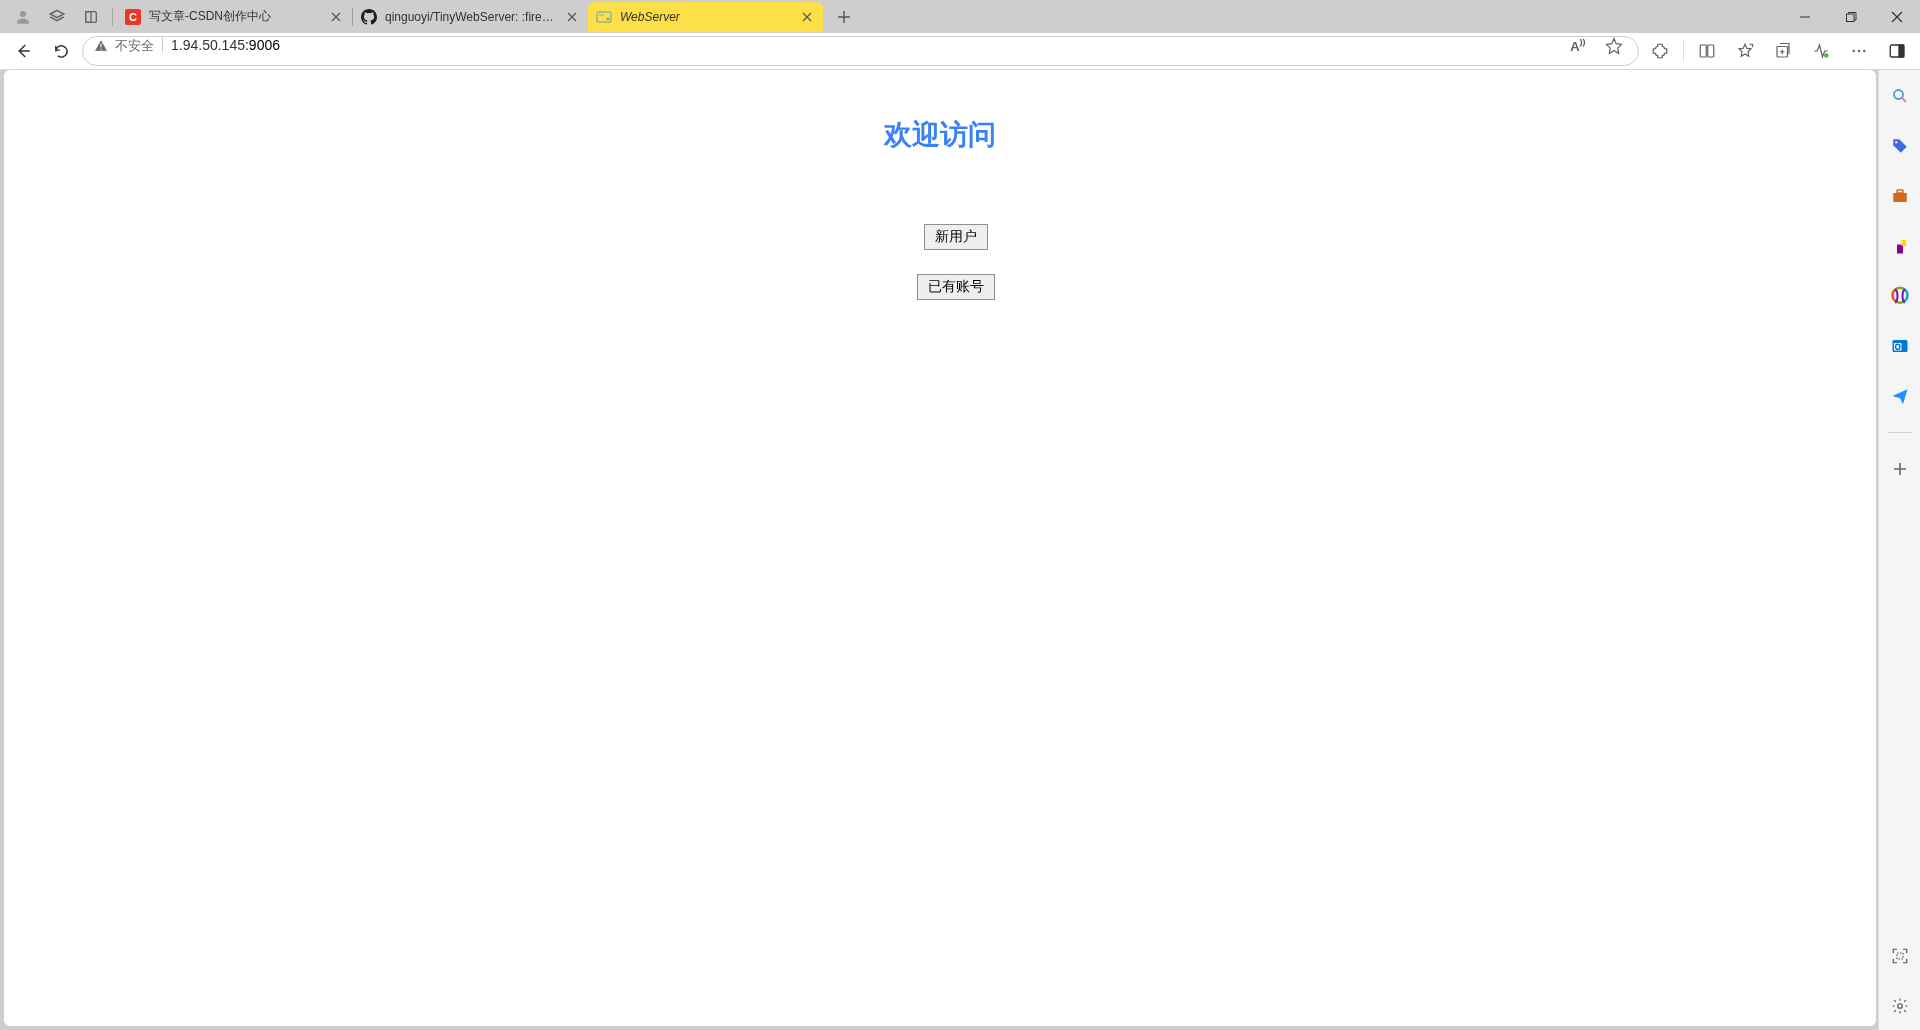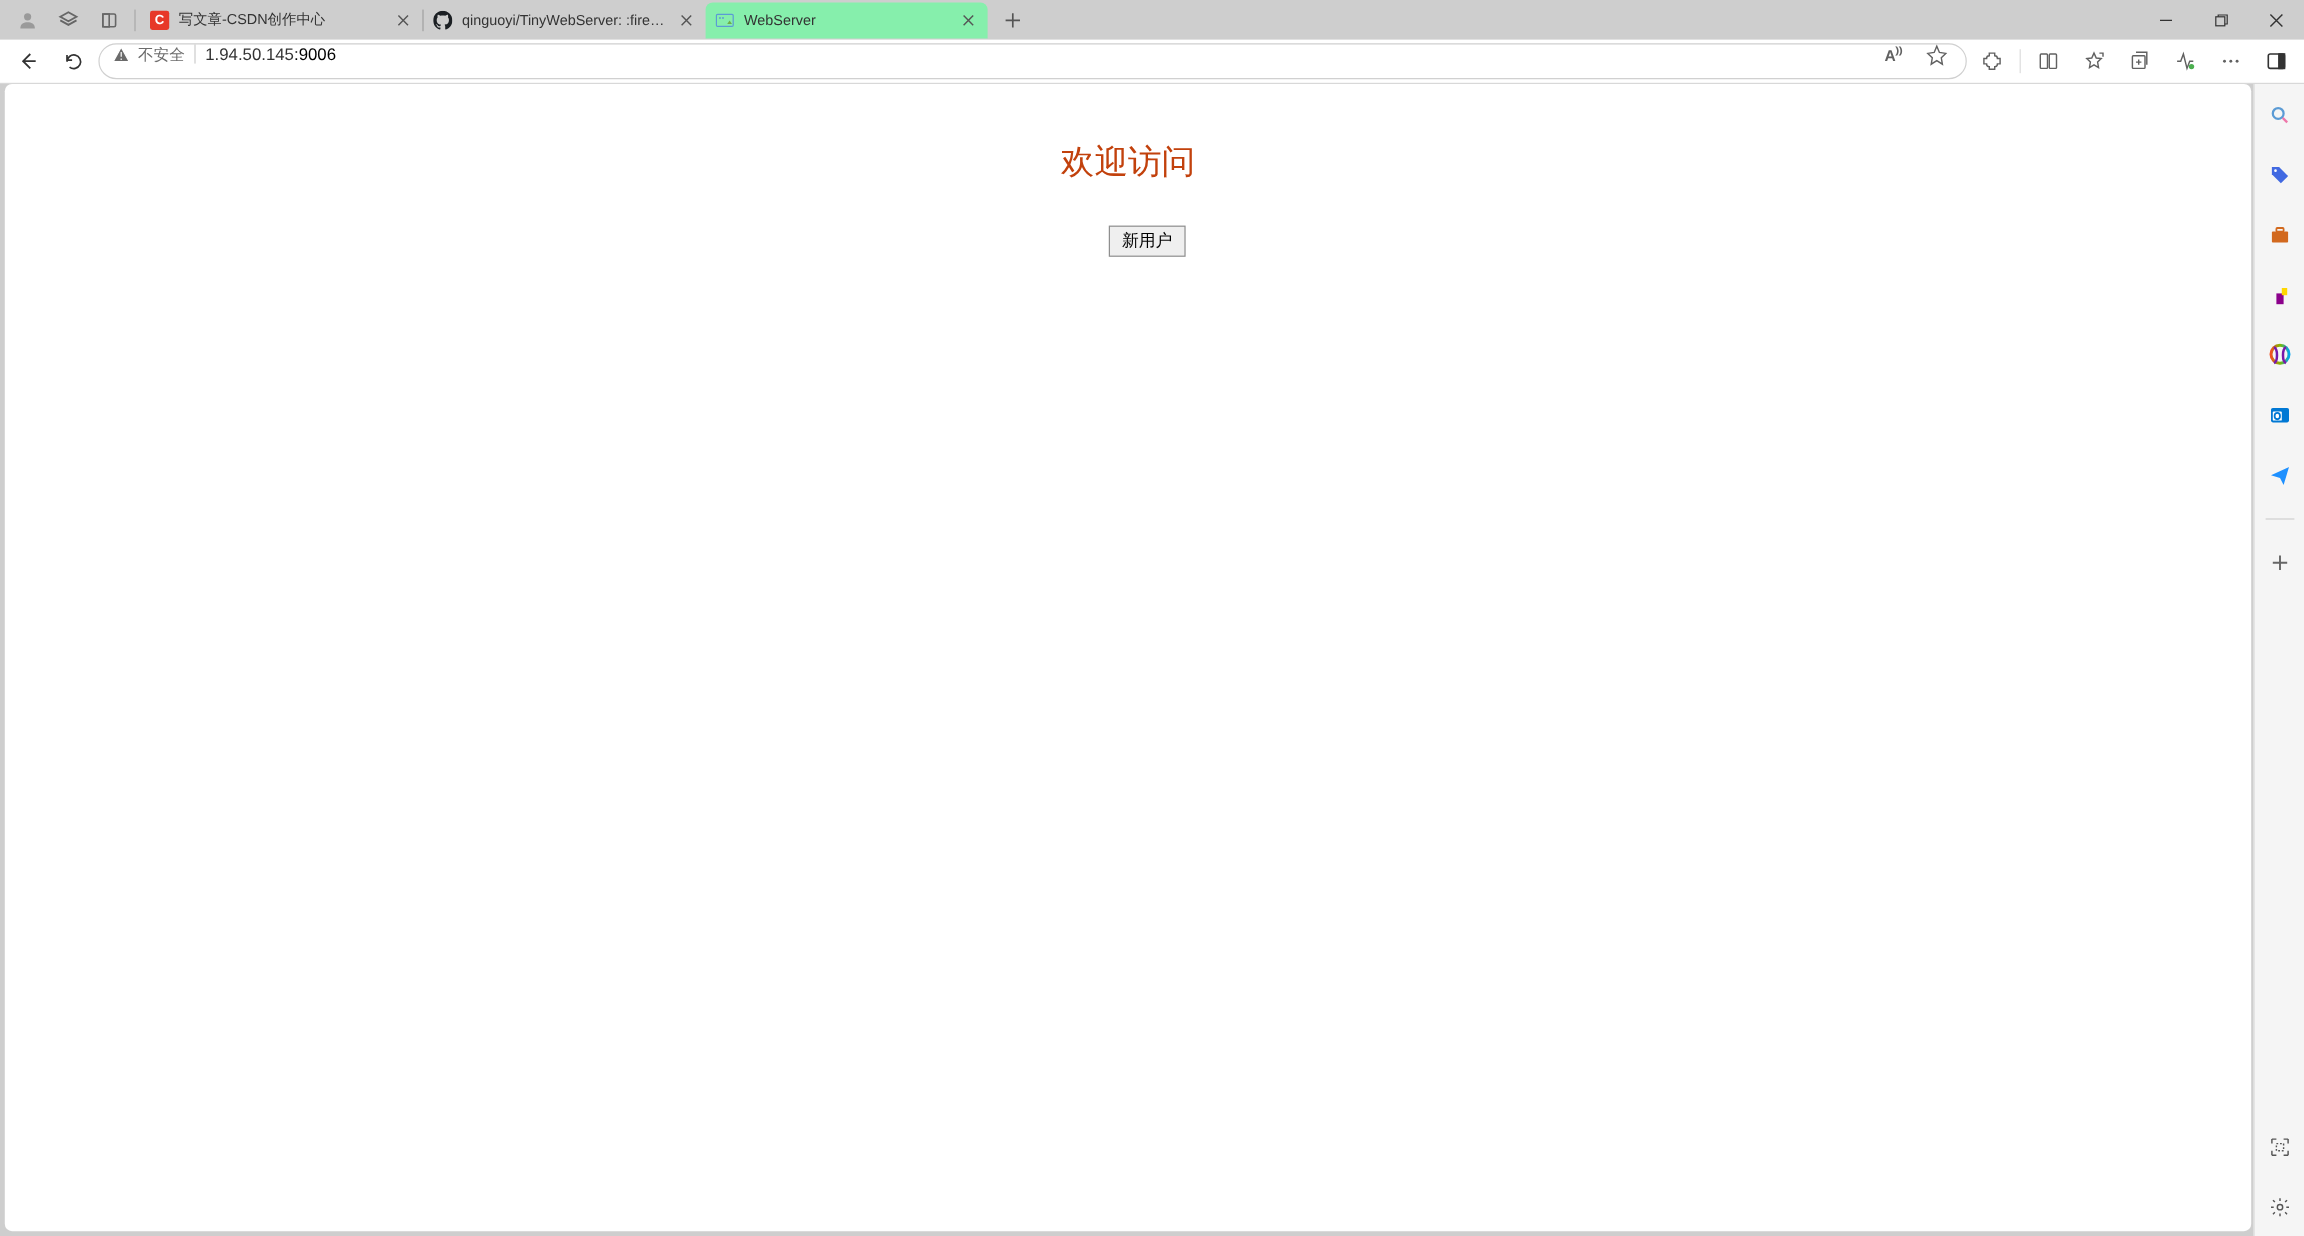--- a/index.html
+++ b/index.html
@@ -47,21 +47,22 @@
       border-radius: 6px 6px 0 0;
       position: relative;
       font-size: 12px;
       color: #333;
       gap: 8px;
     }
     .tab.inactive {
       background: transparent;
     }
     .tab.active {
-      background: #86efac;
+      background: #fde047;
+      font-style: italic;
     }
     .tab .favicon {
       width: 16px;
       height: 16px;
       display: flex;
       align-items: center;
       justify-content: center;
       flex-shrink: 0;
     }
     .tab .tab-title {
@@ -227,23 +228,23 @@
       overflow: auto;
     }
     .page {
       width: 100%;
       text-align: center;
       padding-top: 46px;
       font-family: SimSun, "Microsoft YaHei", sans-serif;
     }
     .page h1 {
       font-size: 28px;
-      font-weight: normal;
-      color: #c2410c;
-      margin-bottom: 34px;
+      font-weight: bold;
+      color: #3b82f6;
+      margin-bottom: 70px;
     }
     .page-btn {
       display: inline-block;
       padding: 3px 10px;
       font-size: 14px;
       font-family: inherit;
       background: #efefef;
       border: 1px solid #8f8f8f;
       color: #000;
       cursor: pointer;
@@ -510,14 +511,17 @@
     </div>
   </div>
 </div>
 
 <div class="viewport">
   <div class="page">
     <h1>欢迎访问</h1>
     <div class="btn-wrap">
       <button class="page-btn">新用户</button>
     </div>
+    <div class="btn-wrap">
+      <button class="page-btn">已有账号</button>
+    </div>
   </div>
 </div>
 
 </body></html>

